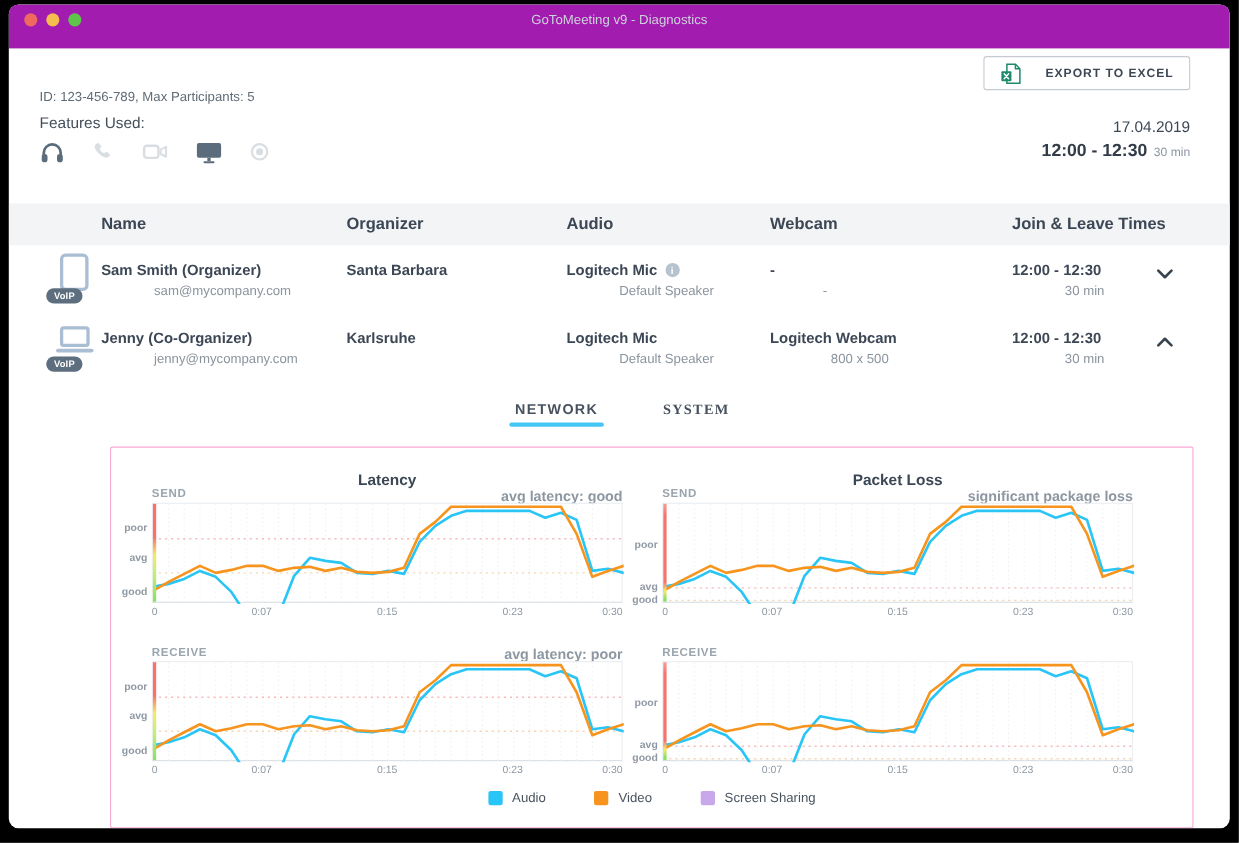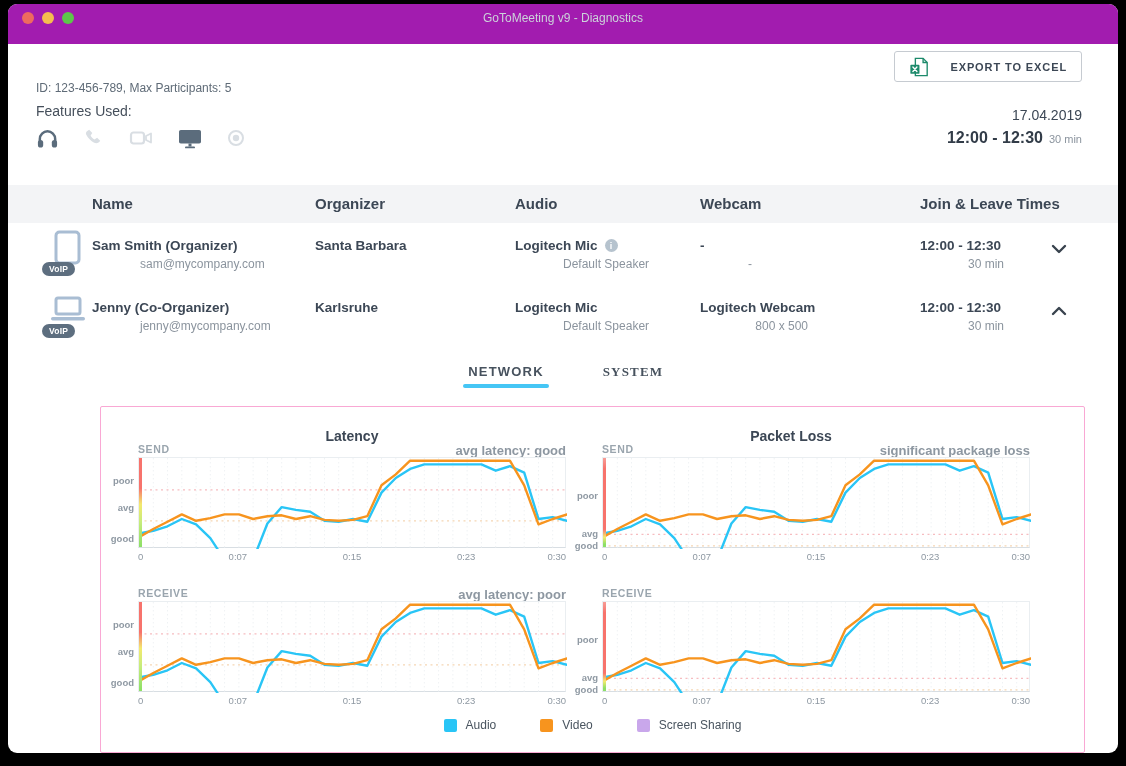--- a/index.html
+++ b/index.html
@@ -55,21 +55,21 @@
   
   .tab { position:absolute; top:360px; width:110px; text-align:center; font-size:13px; font-weight:700;
          letter-spacing:1.2px; color:#47525e; cursor:pointer; }
   .tab-network { left:443px; } .tab-system { left:570px;font-family:Liberation Serif, serif; }
   .tab-underline { position:absolute; left:455px; top:380px; width:86px; height:4px; border-radius:2px; background:#45c6f5; }
 
   
   .panel { position:absolute; left:92px; top:386px; width:985px; height:347px;
            border:1px solid #f9a8d4; border-radius:2px; background:#fff;margin-top:16px; }
   .group-title { position:absolute; top:21px; width:428px; text-align:center; font-size:14px; font-weight:700; color:#3c4755; }
-  .gt-left { left:37px; } .gt-right { left:476px; }
+  .gt-left { left:37px; } .gt-right { left:501px; }
   .chart { position:absolute; width:428px; height:122px; }
   .chart.c0 { left:37px; top:36px; } .chart.c1 { left:501px; top:36px; }
   .chart.c2 { left:37px; top:180px; } .chart.c3 { left:501px; top:180px; }
   .c-head { position:absolute; left:0; right:0; top:0; height:14px;font-weight:bold; }
   .c-side { position:absolute; left:0; font-size:10.5px; letter-spacing:0.6px; color:#9aa5ae; }
   .c-status { position:absolute; right:0; font-size:13px; color:#8d97a1; }
   .plot { position:absolute; left:0; top:14px; width:428px; height:91px;
           border:1px solid #eaeef1; border-bottom:1px solid #d8dee3; }
   .gradbar { position:absolute; left:0; top:0; bottom:0; width:3px; z-index:2; }
   .grad-latency { background:linear-gradient(to bottom,#f7736c 0%,#f7736c 34%,#f3e96e 52%,#c6ec7b 72%,#8cdf66 100%); }

